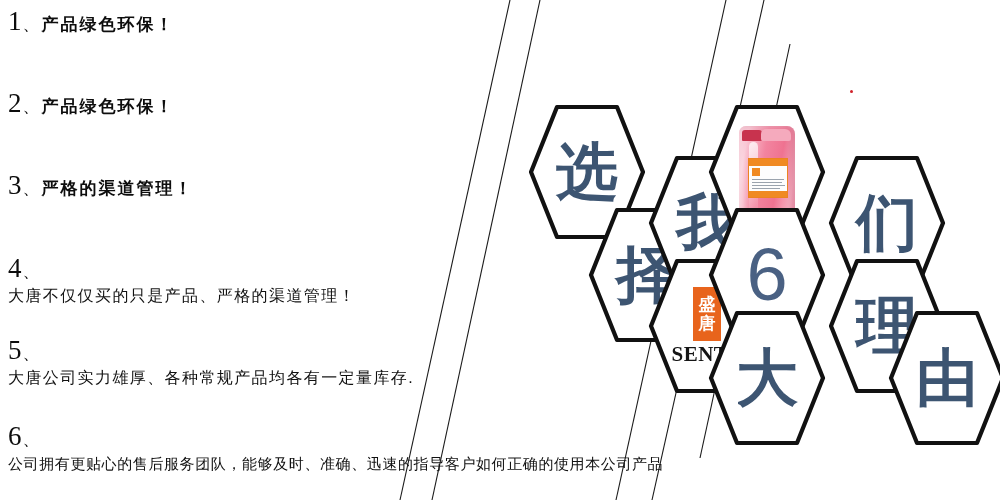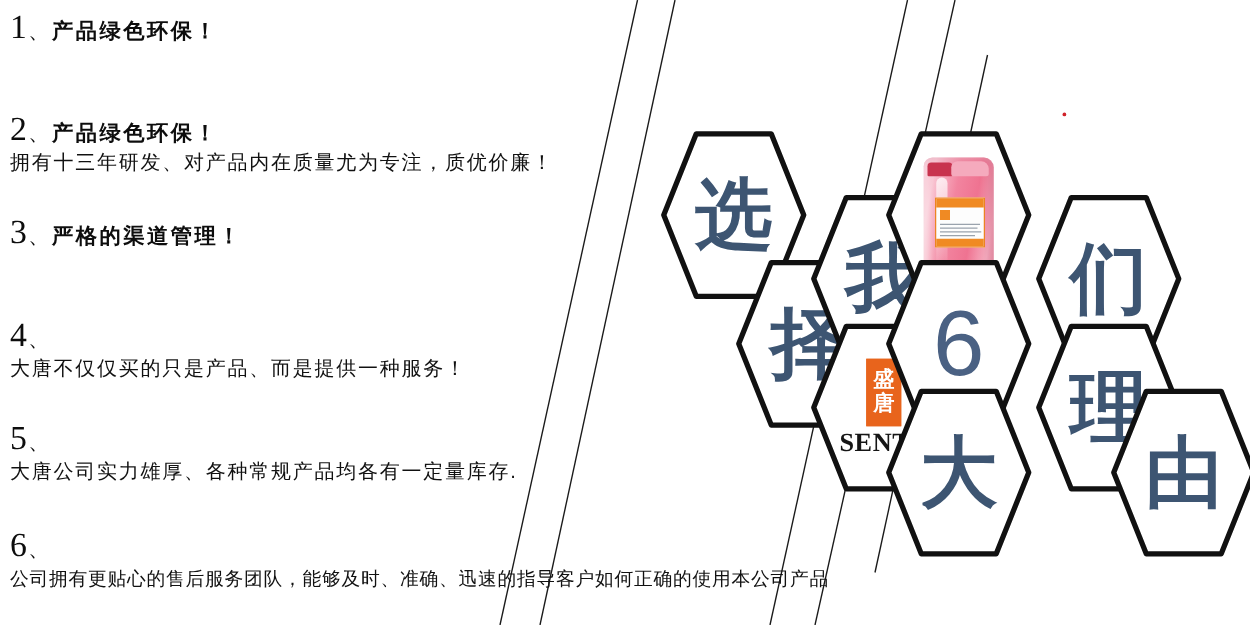--- a/index.html
+++ b/index.html
@@ -167,37 +167,36 @@
         <span class="r-title">产品绿色环保！</span>
       </div>
     </div>
 
     <div class="reason" style="top:90px;">
       <div class="r-head">
         <span class="r-num">2</span>
         <span class="r-dun">、</span>
         <span class="r-title">产品绿色环保！</span>
       </div>
-      <div class="r-body">拥有十三年研发、对产品内在质量尤为专注，质优价廉！</div>
     </div>
 
     <div class="reason" style="top:172px;">
       <div class="r-head">
         <span class="r-num">3</span>
         <span class="r-dun">、</span>
         <span class="r-title">严格的渠道管理！</span>
       </div>
     </div>
 
     <div class="reason" style="top:255px;">
       <div class="r-head">
         <span class="r-num">4</span>
         <span class="r-dun">、</span>
       </div>
-      <div class="r-body">大唐不仅仅买的只是产品、而是提供一种服务！</div>
+      <div class="r-body">大唐不仅仅买的只是产品、严格的渠道管理！</div>
     </div>
 
     <div class="reason" style="top:337px;">
       <div class="r-head">
         <span class="r-num">5</span>
         <span class="r-dun">、</span>
       </div>
       <div class="r-body">大唐公司实力雄厚、各种常规产品均各有一定量库存.</div>
     </div>
 

